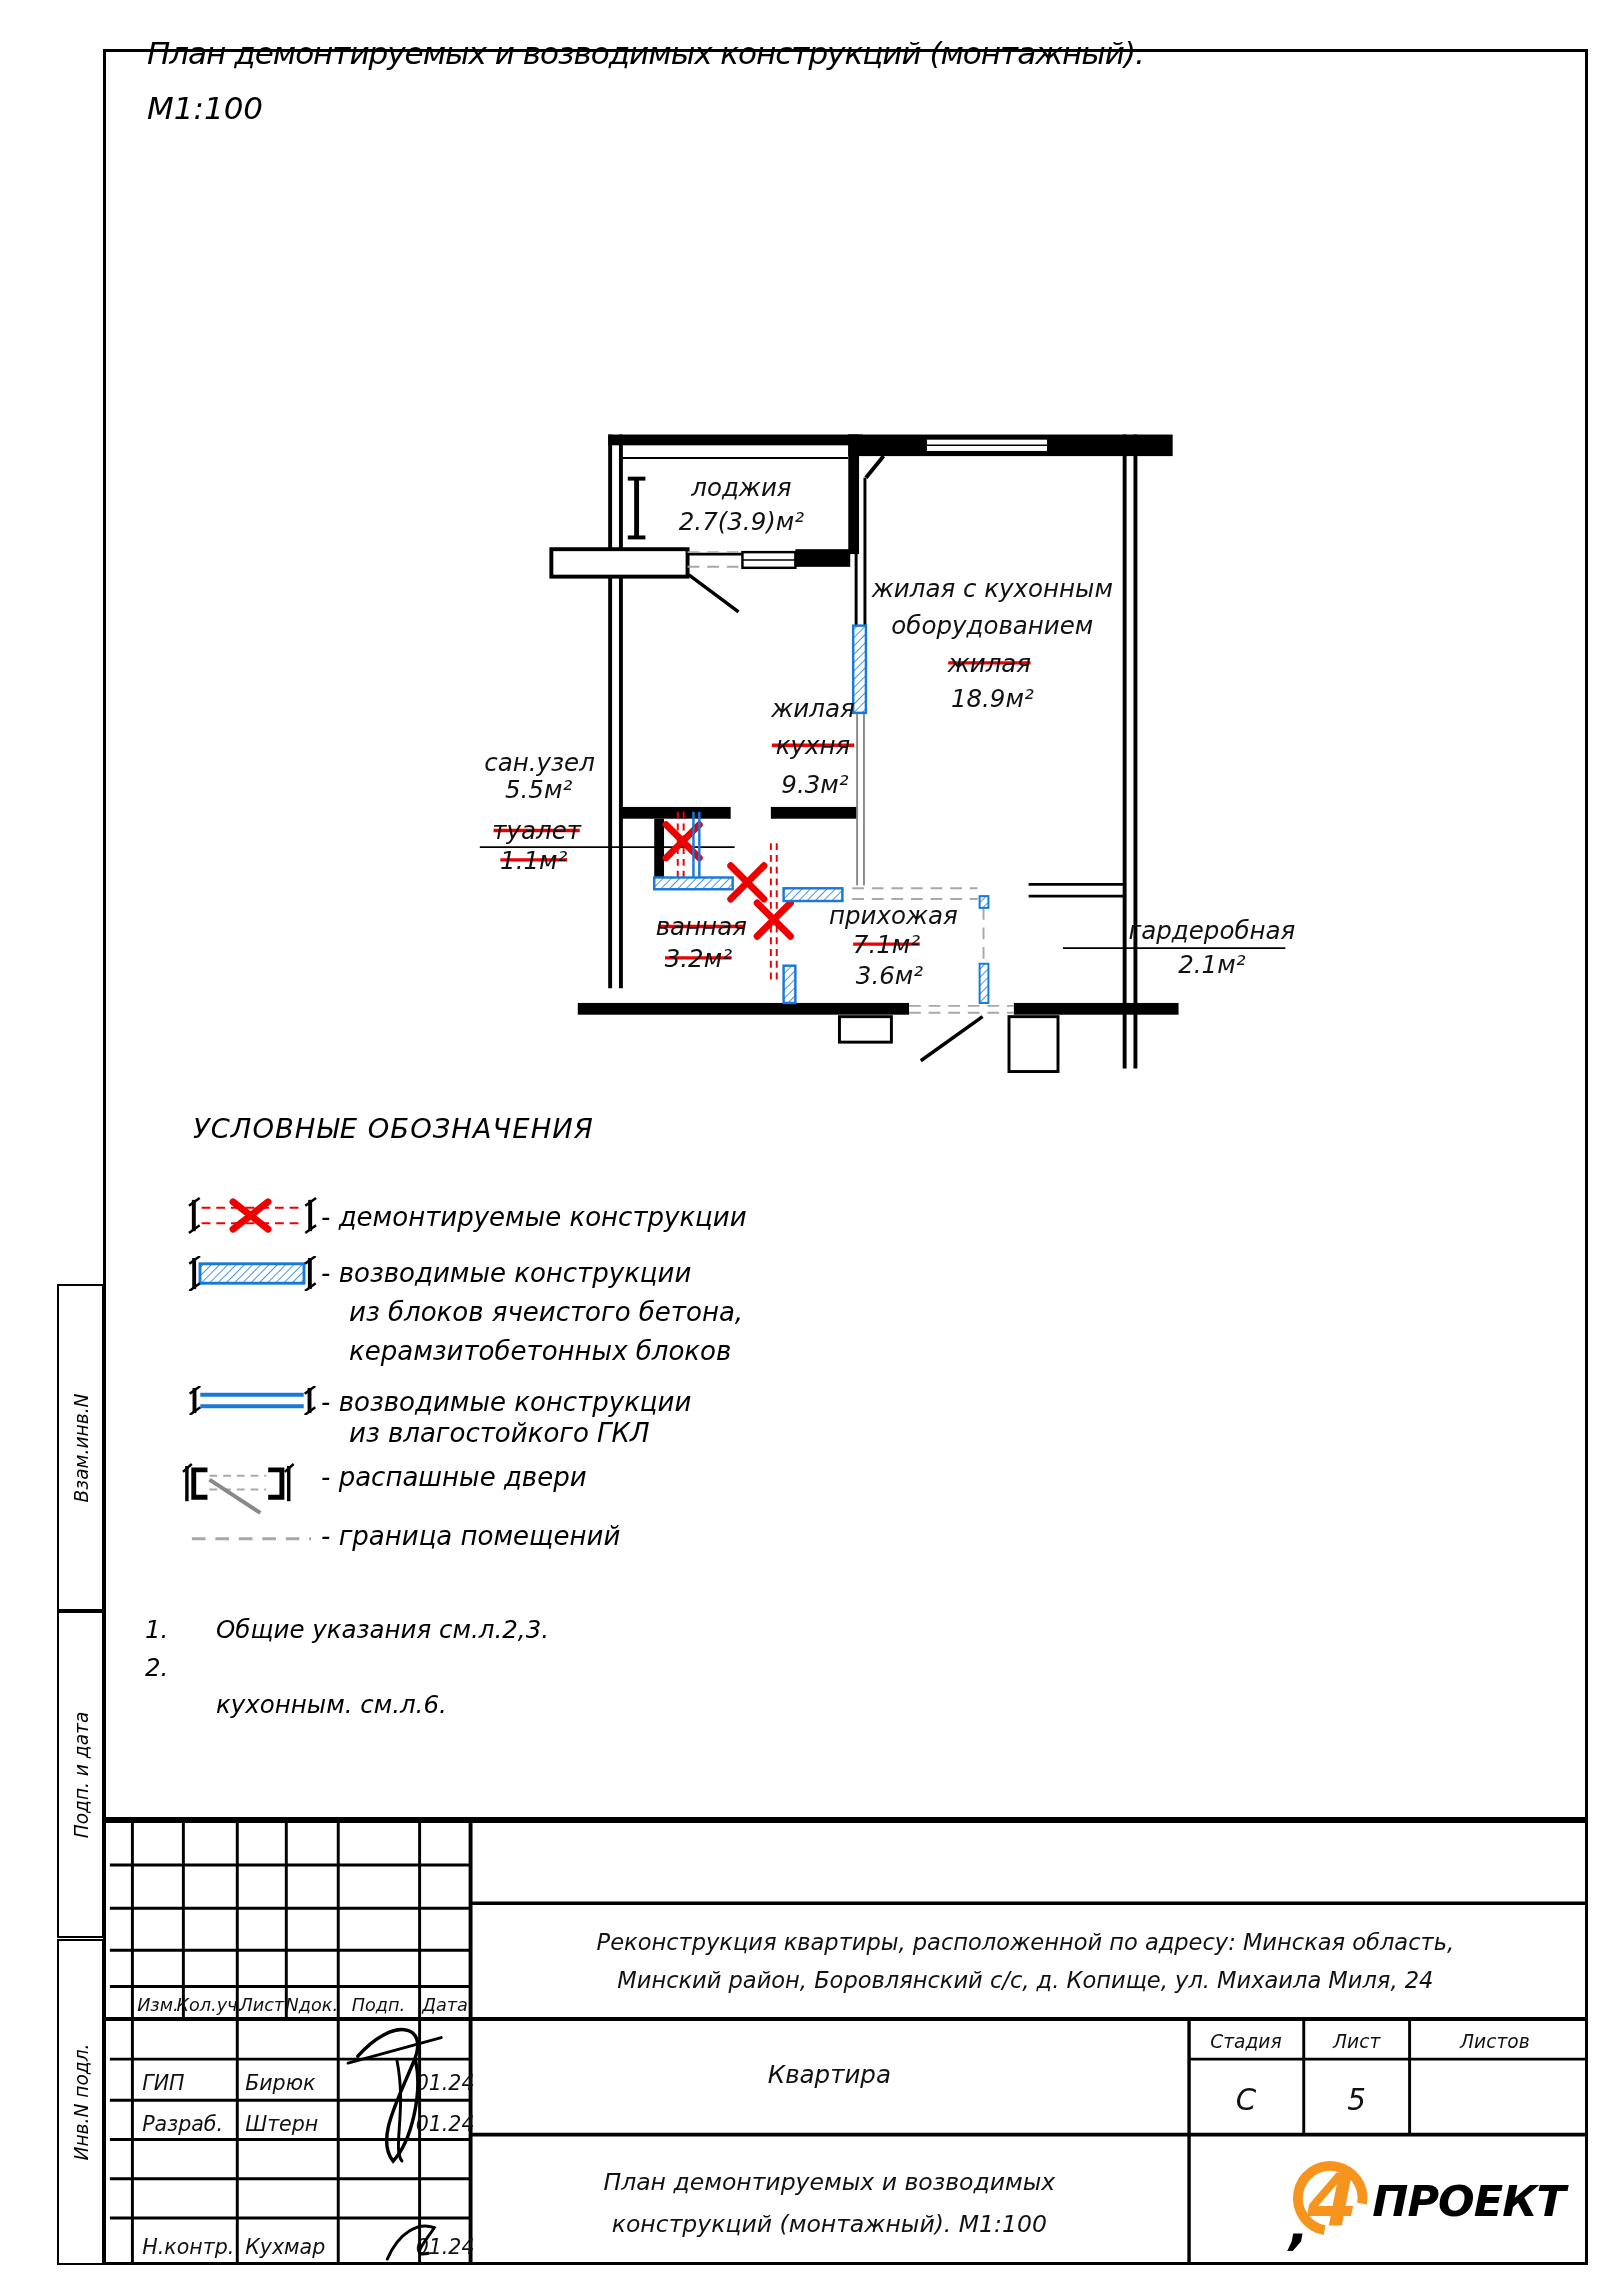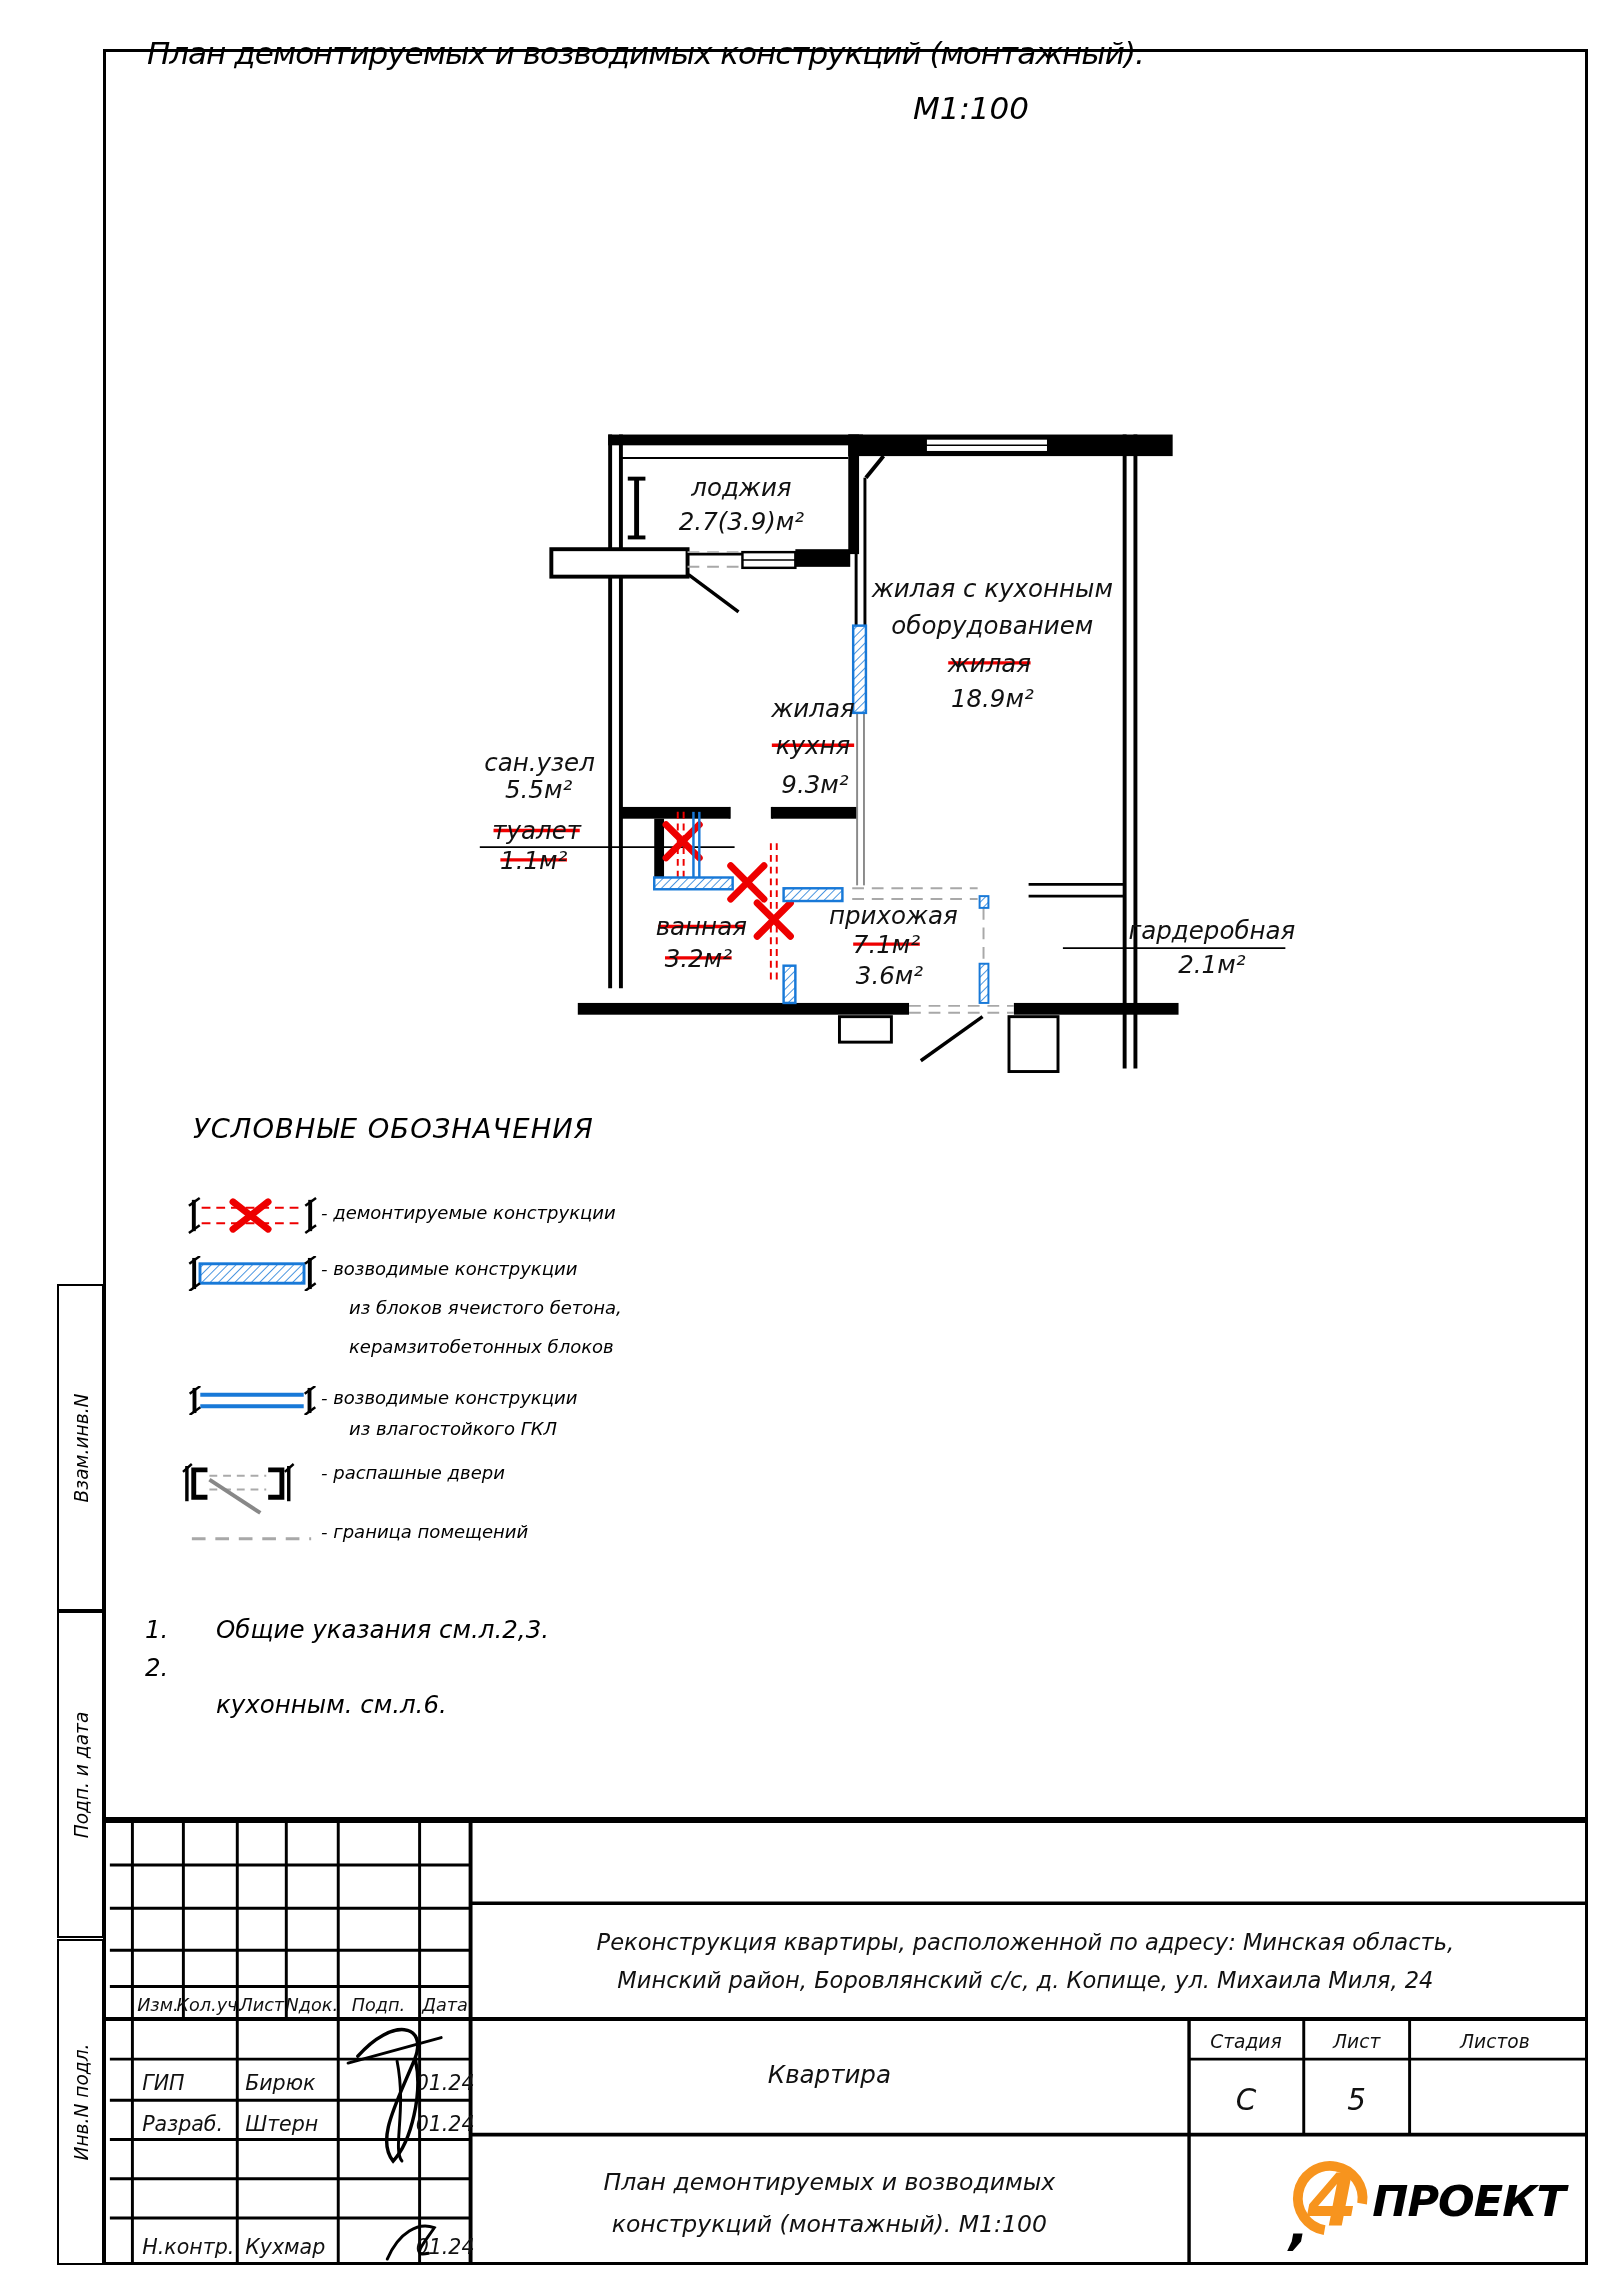--- a/index.html
+++ b/index.html
@@ -2,23 +2,23 @@
 <html><head>
 <meta charset="utf-8">
 <style>
   html,body{margin:0;padding:0;background:#fff;}
   .sheet{position:relative;width:1620px;height:2293px;background:#fff;overflow:hidden;
          font-family:"DejaVu Sans",sans-serif;font-style:italic;color:#000;}
   .frame{position:absolute;left:103px;top:49px;width:1485px;height:2216px;
          border:3.9px solid #000;box-sizing:border-box;}
   .t{position:absolute;white-space:nowrap;}
   .title-main{left:147px;top:35px;width:882px;text-align:center;font-size:31px;letter-spacing:-1px;}
-  .title-scale{left:147px;top:90px;width:882px;text-align:right;font-size:31px;}
+  .title-scale{left:147px;top:90px;width:882px;text-align:left;font-size:31px;}
   .leg-head{left:193px;top:1113px;font-size:27.4px;letter-spacing:1px;}
-  .leg-txt{font-size:18px;}
+  .leg-txt{font-size:26px;}
   .note-txt{font-size:24.5px;}
   .vcell{position:absolute;left:57px;width:47px;border:2.9px solid #000;box-sizing:border-box;background:#fff;}
   .vtext{position:absolute;left:50%;top:50%;transform:translate(-50%,-50%) rotate(-90deg);
          white-space:nowrap;font-size:18.6px;}
   svg text{font-family:"DejaVu Sans",sans-serif;font-style:italic;fill:#111;}
   svg .rm{font-size:25px;text-anchor:middle;}
   svg .st-small{font-size:18px;text-anchor:middle;}
   svg .st-cell{font-size:21px;}
   svg .st-mid{text-anchor:middle;}
 </style>

